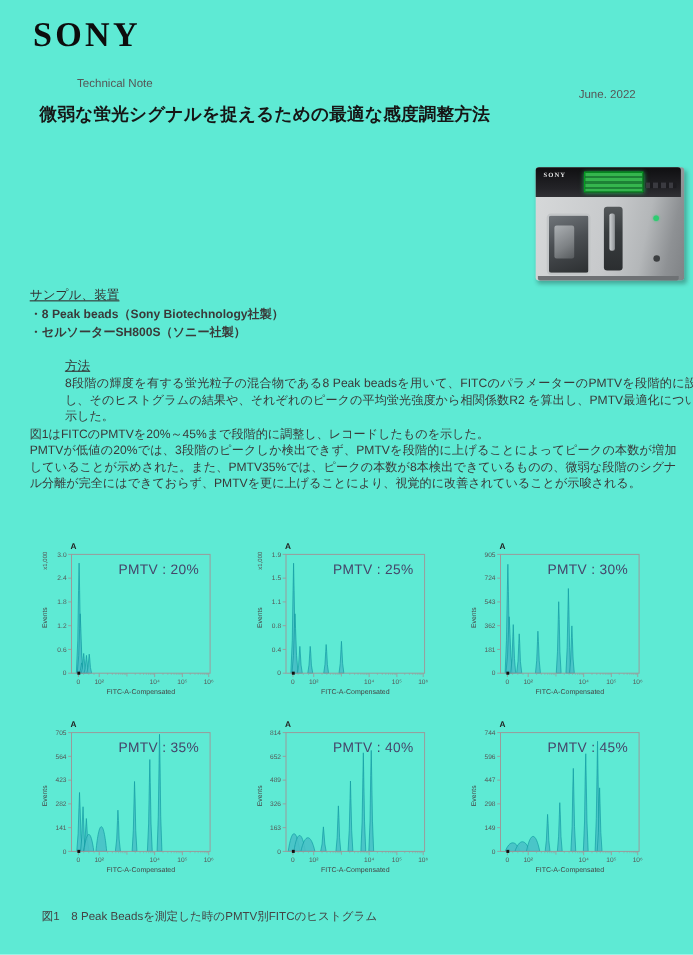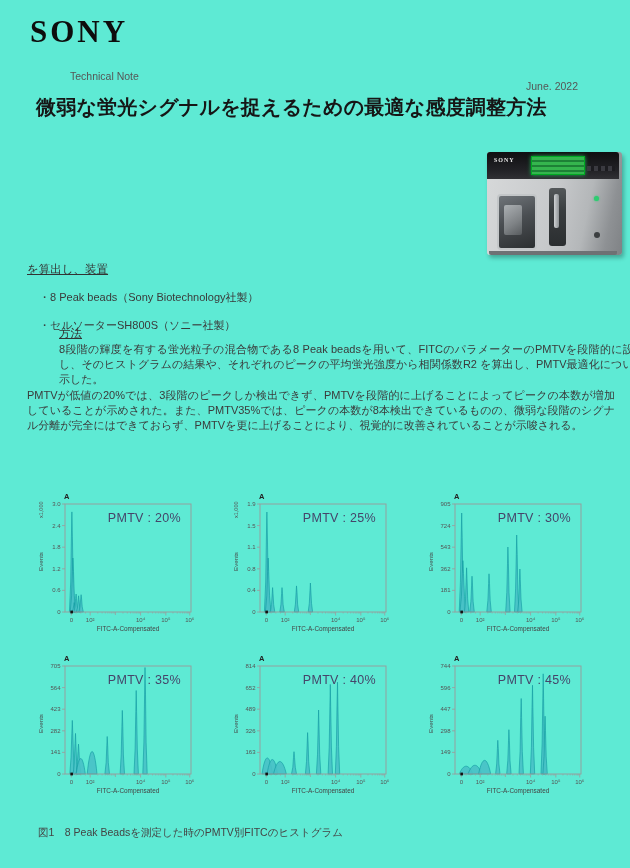--- a/index.html
+++ b/index.html
@@ -2,25 +2,25 @@
 <html><head>
 <meta charset="utf-8">
 <style>
   html,body{margin:0;padding:0;background:#ffffff;}
   .page{position:relative;width:630px;height:868px;background:#5eead4;overflow:hidden;
         font-family:"Liberation Sans",sans-serif;color:#333;}
   .logo{position:absolute;left:30px;top:14px;font-family:"Liberation Serif",serif;
         font-weight:700;font-size:31px;letter-spacing:3px;color:#0d0d0d;transform:scaleY(1.02);}
   .doc-type{position:absolute;left:38px;top:70px;font-size:10.5px;color:#565656;margin-left:32px;}
   .doc-date{position:absolute;right:52px;top:80px;font-size:10.5px;color:#565656;text-align:right;}
-  .title{position:absolute;left:36px;top:94px;font-size:20px;font-weight:700;color:#161616;letter-spacing:.2px;}
+  .title{position:absolute;left:36px;top:94px;font-size:16px;font-weight:700;color:#161616;letter-spacing:.2px;}
   .section{position:absolute;left:27px;font-size:11px;line-height:15px;color:#3a3a3a;}
   .sec-head{font-size:11.5px;color:#333;text-decoration:underline;margin:0 0 1px 0;font-weight:400;}
   .sec-body{margin:0;text-align:justify;}
-  .bullet{margin:12px;line-height:16px;}
+  .bullet{margin:0;line-height:16px;font-weight:bold;}
   
   .device{position:absolute;left:487px;top:152px;width:138px;height:106px;}
   .device-body{position:absolute;left:0;top:0;right:3px;bottom:3px;border-radius:3px;
     background:linear-gradient(102deg,#d7d9da 0%,#c7c9cb 50%,#b4b7b9 72%,#8e9194 88%,#7f8285 100%);
     box-shadow:2px 3px 4px rgba(0,0,0,.28);}
   .device-top{position:absolute;left:0;top:0;right:3px;height:27px;border-radius:3px 3px 0 0;
     background:linear-gradient(180deg,#0f0f11 0%,#232327 70%,#303034 100%);}
   .device-brand{position:absolute;left:7px;top:5px;font-family:"Liberation Serif",serif;
     font-size:6px;letter-spacing:1px;color:#e8e8e8;font-weight:700;}
   .device-screen{position:absolute;left:44px;top:4px;width:52px;height:17px;border:1px solid #0a2;
@@ -68,31 +68,32 @@
       <div class="device-slot">
         <div class="device-handle"></div>
       </div>
       <div class="device-led"></div>
       <div class="device-keyhole"></div>
       <div class="device-base"></div>
     </div>
   </div>
 
   <div class="section" style="top:262px;width:560px;">
-    <p class="sec-head">を算出し、装置</p>
+    <p class="sec-head">サンプル、装置</p>
     <p class="bullet">・8 Peak beads（Sony Biotechnology社製）</p>
     <p class="bullet">・セルソーターSH800S（ソニー社製）</p>
   </div>
 
   <div class="section" style="top:326px;width:586px;margin-left:32px;">
     <p class="sec-head">方法</p>
     <p class="sec-body">8段階の輝度を有する蛍光粒子の混合物である8 Peak beadsを用いて、FITCのパラメーターのPMTVを段階的に設定し、そのヒストグラムの結果や、それぞれのピークの平均蛍光強度から相関係数R2 を算出し、PMTV最適化について示した。</p>
   </div>
 
   <div class="section" style="top:388px;width:588px;">
+    <p class="sec-body">図1はFITCのPMTVを20%～45%まで段階的に調整し、レコードしたものを示した。</p>
     <p class="sec-body">PMTVが低値の20%では、3段階のピークしか検出できず、PMTVを段階的に上げることによってピークの本数が増加していることが示めされた。また、PMTV35%では、ピークの本数が8本検出できているものの、微弱な段階のシグナル分離が完全にはできておらず、PMTVを更に上げることにより、視覚的に改善されていることが示唆される。</p>
   </div>
 
   <div class="charts" id="charts">
       <div class="chart" style="left: 33px; top: 488px;"><svg width="197" height="162" viewBox="0 0 197 162">
           <g>
             <path d="M36.4,124 L37.7,94.0 L38.4,48.9 L38.9,23.9 L39.4,48.9 L40.2,94.0 L41.5,124 Z" fill="#48c1c6" stroke="#0f98a0" stroke-width="0.6" fill-opacity="0.9"></path>
             <path d="M37.2,124 L38.6,107.8 L39.4,83.5 L39.9,70.0 L40.5,83.5 L41.3,107.8 L42.7,124 Z" fill="#48c1c6" stroke="#0f98a0" stroke-width="0.6" fill-opacity="0.9"></path>
             <path d="M39.0,124 L40.1,121.2 L40.8,117.0 L41.2,114.6 L41.6,117.0 L42.3,121.2 L43.4,124 Z" fill="#48c1c6" stroke="#0f98a0" stroke-width="0.6" fill-opacity="0.9"></path>
             <path d="M40.9,124 L42.0,118.6 L42.6,110.5 L43.1,106.0 L43.5,110.5 L44.2,118.6 L45.3,124 Z" fill="#48c1c6" stroke="#0f98a0" stroke-width="0.6" fill-opacity="0.9"></path>

